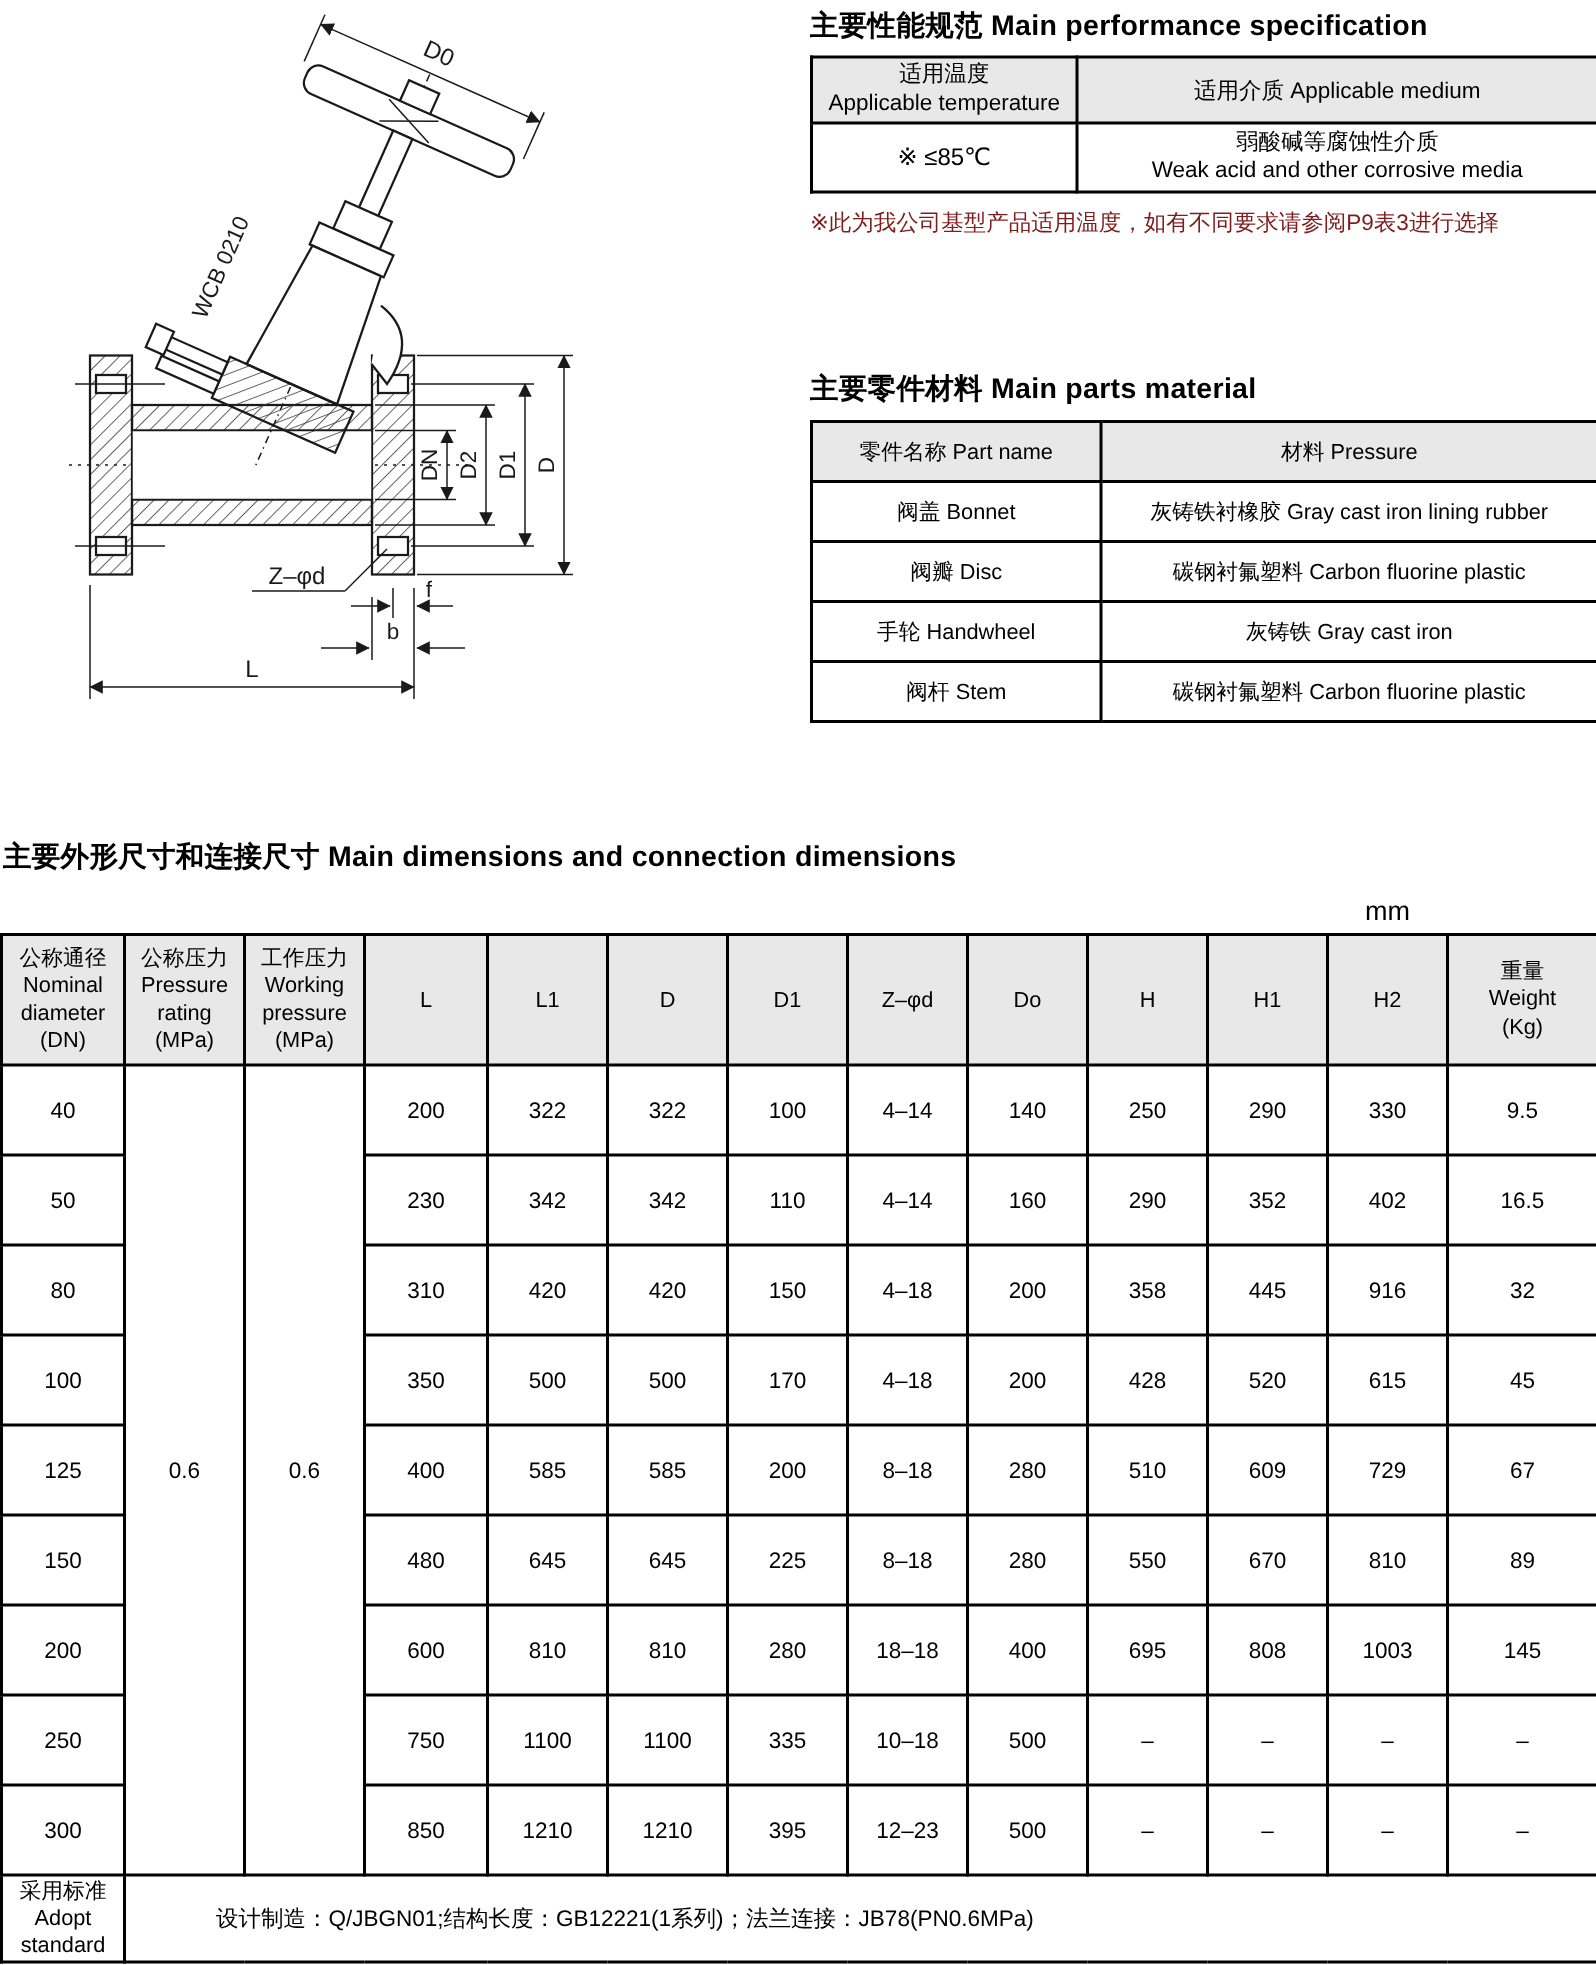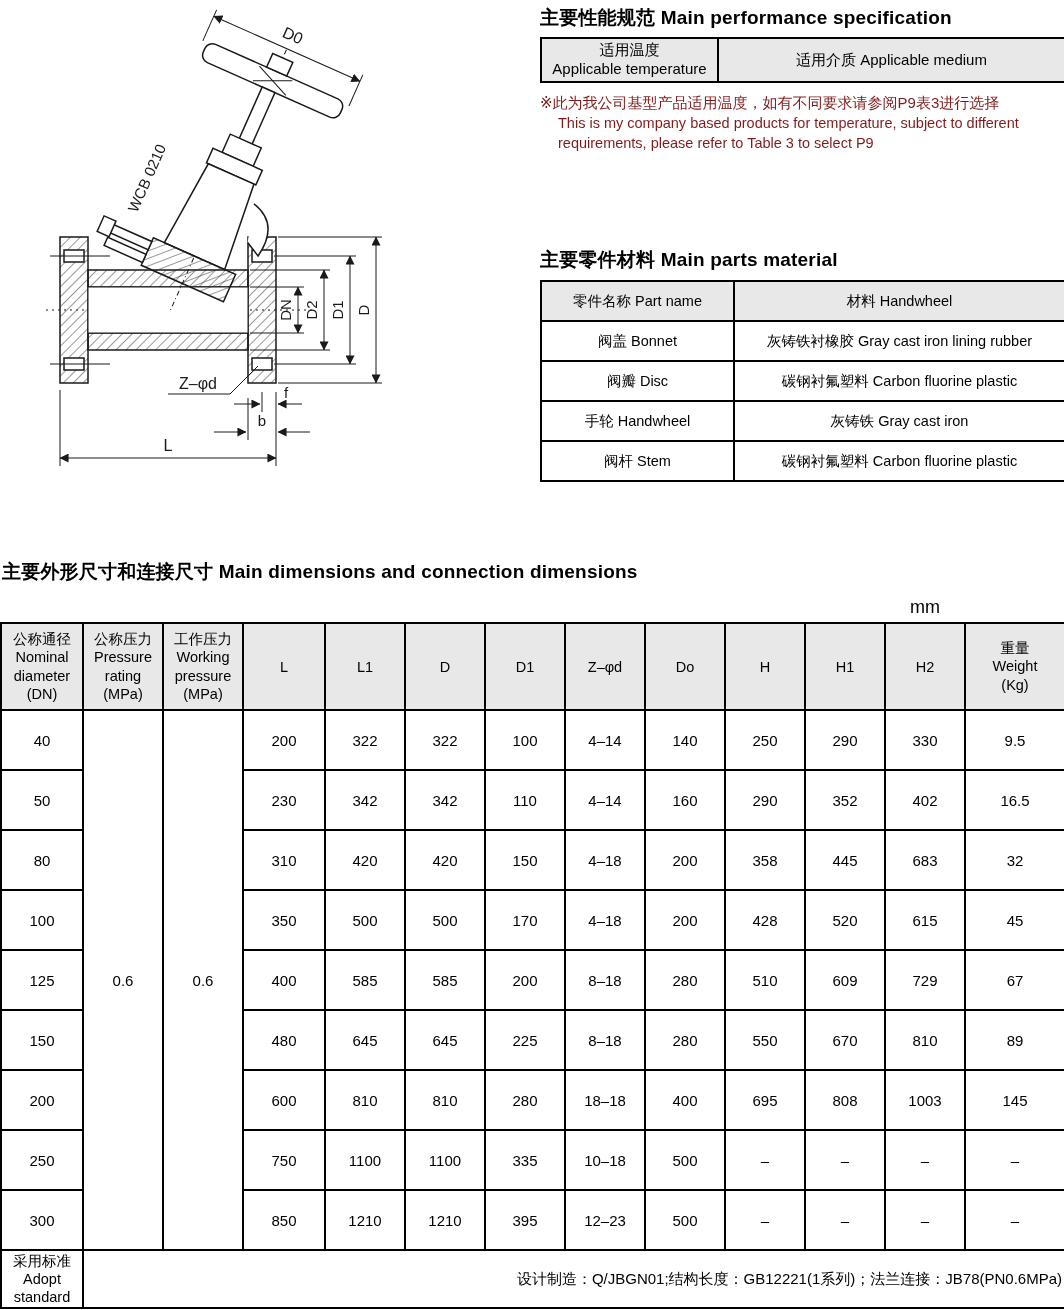--- a/index.html
+++ b/index.html
@@ -39,21 +39,21 @@
   .dims { position:absolute; left:0; top:558px; width:944px; }
   .dims-head { position:relative; height:64px; }
   .dims-head .sec-title { position:absolute; left:2px; top:2px; }
   .unit { position:absolute; right:4px; bottom:4px; font-size:18px; }
   .dim-table { width:1064px; font-size:15px; }
   .dim-table thead tr { height:87px;margin-top:40px; }
   .dim-table tbody tr { height:60px; }
   .dim-table tfoot tr { height:58px; }
   .dim-table thead th { font-size:14.5px; }
   .dim-table tfoot .std-label { font-size:14.5px; }
-  .dim-table tfoot .std-text { text-align:right; padding-left:40px; font-size:15px; }
+  .dim-table tfoot .std-text { text-align:left; padding-left:60px; font-size:15px; }
 </style>
 </head>
 <body>
 
 <div class="page">
 
   <svg class="drawing" width="540" height="500" viewBox="0 0 540 500">
     <defs>
       <pattern id="hatch" patternUnits="userSpaceOnUse" width="7" height="7" patternTransform="rotate(45)">
         <line x1="0" y1="0" x2="0" y2="7" stroke="#333" stroke-width="1"></line>
@@ -147,40 +147,43 @@
       <colgroup>
           <col style="width:177px">
           <col style="width:347px">
         </colgroup>
       <tbody>
           <tr class="h">
         <th class="hdr preline">适用温度
 Applicable temperature</th>
         <th class="hdr">适用介质 Applicable medium</th>
       </tr>
+      <tr class="d">
+        <td class="t-val">※ ≤85℃</td>
+        <td class="preline">弱酸碱等腐蚀性介质
+Weak acid and other corrosive media</td>
+      </tr>
     </tbody>
       </table>
     <div class="footnote">
       <div class="cn">※此为我公司基型产品适用温度，如有不同要求请参阅P9表3进行选择</div>
-      <div class="en">This is my company based products for temperature, subject to different
-requirements, please refer to Table 3 to select P9</div>
     </div>
   </section>
 
   <section class="materials">
     <h2 class="sec-title">主要零件材料 Main parts material</h2>
     <table class="mat-table">
       <colgroup>
           <col style="width:193px">
           <col style="width:331px">
         </colgroup>
       <tbody>
           <tr>
         <th class="hdr">零件名称 Part name</th>
-        <th class="hdr">材料 Handwheel</th>
+        <th class="hdr">材料 Pressure</th>
       </tr>
       <tr>
         <td>阀盖 Bonnet</td>
         <td>灰铸铁衬橡胶 Gray cast iron lining rubber</td>
       </tr>
       <tr>
         <td>阀瓣 Disc</td>
         <td>碳钢衬氟塑料 Carbon fluorine plastic</td>
       </tr>
       <tr>
@@ -276,21 +279,21 @@
           <tr>
             <td>80</td>
             <td>310</td>
             <td>420</td>
             <td>420</td>
             <td>150</td>
             <td>4–18</td>
             <td>200</td>
             <td>358</td>
             <td>445</td>
-            <td>683</td>
+            <td>916</td>
             <td>32</td>
           </tr>
           <tr>
             <td>100</td>
             <td>350</td>
             <td>500</td>
             <td>500</td>
             <td>170</td>
             <td>4–18</td>
             <td>200</td>

